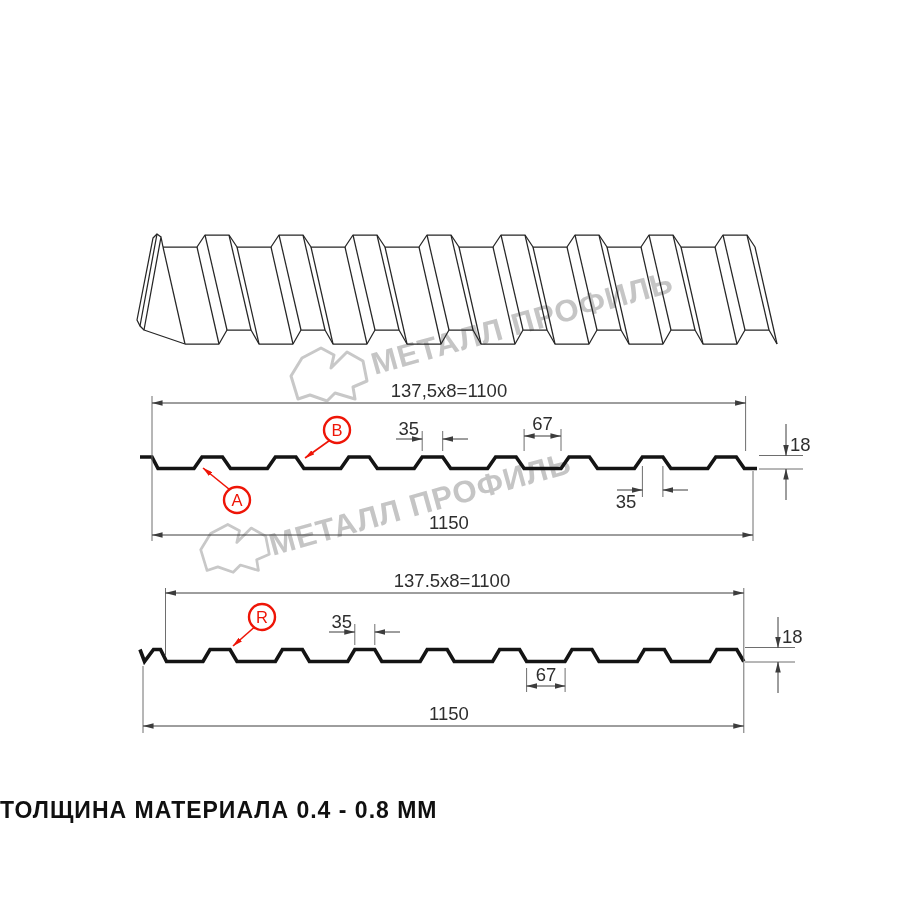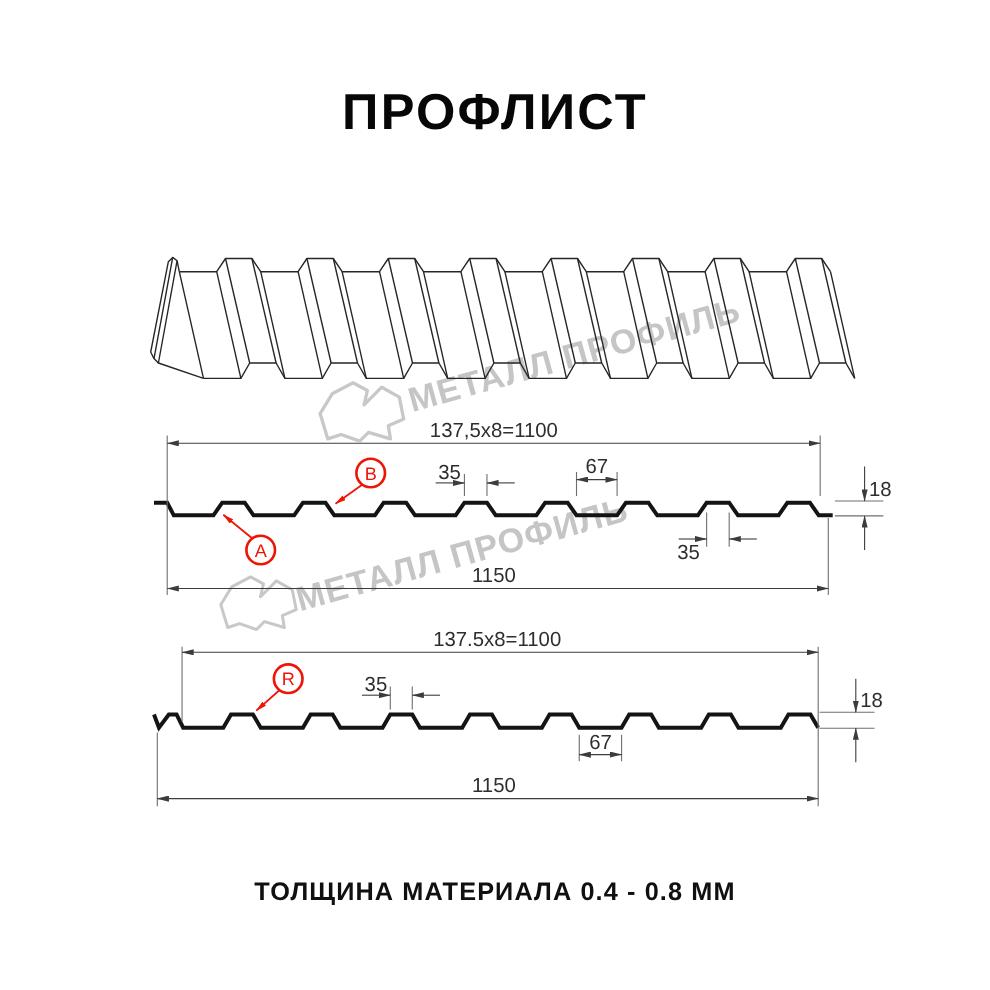--- a/index.html
+++ b/index.html
@@ -2,21 +2,21 @@
 <html><head>
 <meta charset="utf-8">
 <style>
   html,body{margin:0;padding:0;background:#ffffff;}
   #page{position:relative;width:900px;height:900px;background:#ffffff;overflow:hidden;
         font-family:"Liberation Sans",sans-serif;}
   .title{position:absolute;left:0;top:74px;width:900px;text-align:center;
          font-size:46px;font-weight:bold;letter-spacing:2px;color:#070707;}
   .subtitle{position:absolute;left:0;top:127px;width:900px;text-align:center;
          font-size:23px;font-weight:normal;letter-spacing:2px;color:#161616;}
-  .footer{position:absolute;left:0;top:797px;width:900px;text-align:center;
+  .footer{position:absolute;left:0;top:797px;width:900px;text-align:left;
          font-size:23px;font-weight:bold;letter-spacing:1px;color:#101010;}
   .wm{position:absolute;z-index:1;}
   .wm-text{position:absolute;white-space:nowrap;font-size:31px;font-weight:bold;
          letter-spacing:1px;color:#c5c5c5;transform:rotate(-15.5deg);transform-origin:0 50%;}
   #dia{position:absolute;left:0;top:0;z-index:2;pointer-events:none;}
   
   .wire{stroke:#262626;stroke-width:1.25;fill:none;stroke-linejoin:round;}
   .prof{stroke:#141414;stroke-width:3.6;fill:none;stroke-linejoin:miter;}
   .thin{stroke:#6e6e6e;stroke-width:1;fill:none;}
   .dim{stroke:#3c3c3c;stroke-width:1;fill:none;}
@@ -24,21 +24,20 @@
   .redln{stroke:#ee1507;stroke-width:1.6;fill:none;}
   .redc{stroke:#ee1507;stroke-width:2.4;fill:none;}
   .redtxt{font-family:"Liberation Sans",sans-serif;font-size:16.5px;fill:#ee1507;}
   .wmlogo{stroke:#c8c8c8;stroke-width:3;fill:none;stroke-linejoin:round;}
 </style>
 </head>
 <body>
 
 <div id="page">
 
-  <div class="title">ПРОФЛИСТ</div>
 
   <div class="wm" style="left:288px;top:344px;">
     <svg width="82" height="58" viewBox="0 0 82 58">
       <path class="wmlogo" d="M10 55 L3 32 L14 14 L33 4 L46 11 L43 24 L59 8 L75 17 L79 37 L65 43 L67 55 L47 49 L39 57 L22 51 Z"></path>
     </svg>
   </div>
   <div class="wm wm-text" style="left:372px;top:347px;">МЕТАЛЛ ПРОФИЛЬ</div>
 
   <div class="wm" style="left:198px;top:520px;">
     <svg width="74" height="54" viewBox="0 0 82 58">

